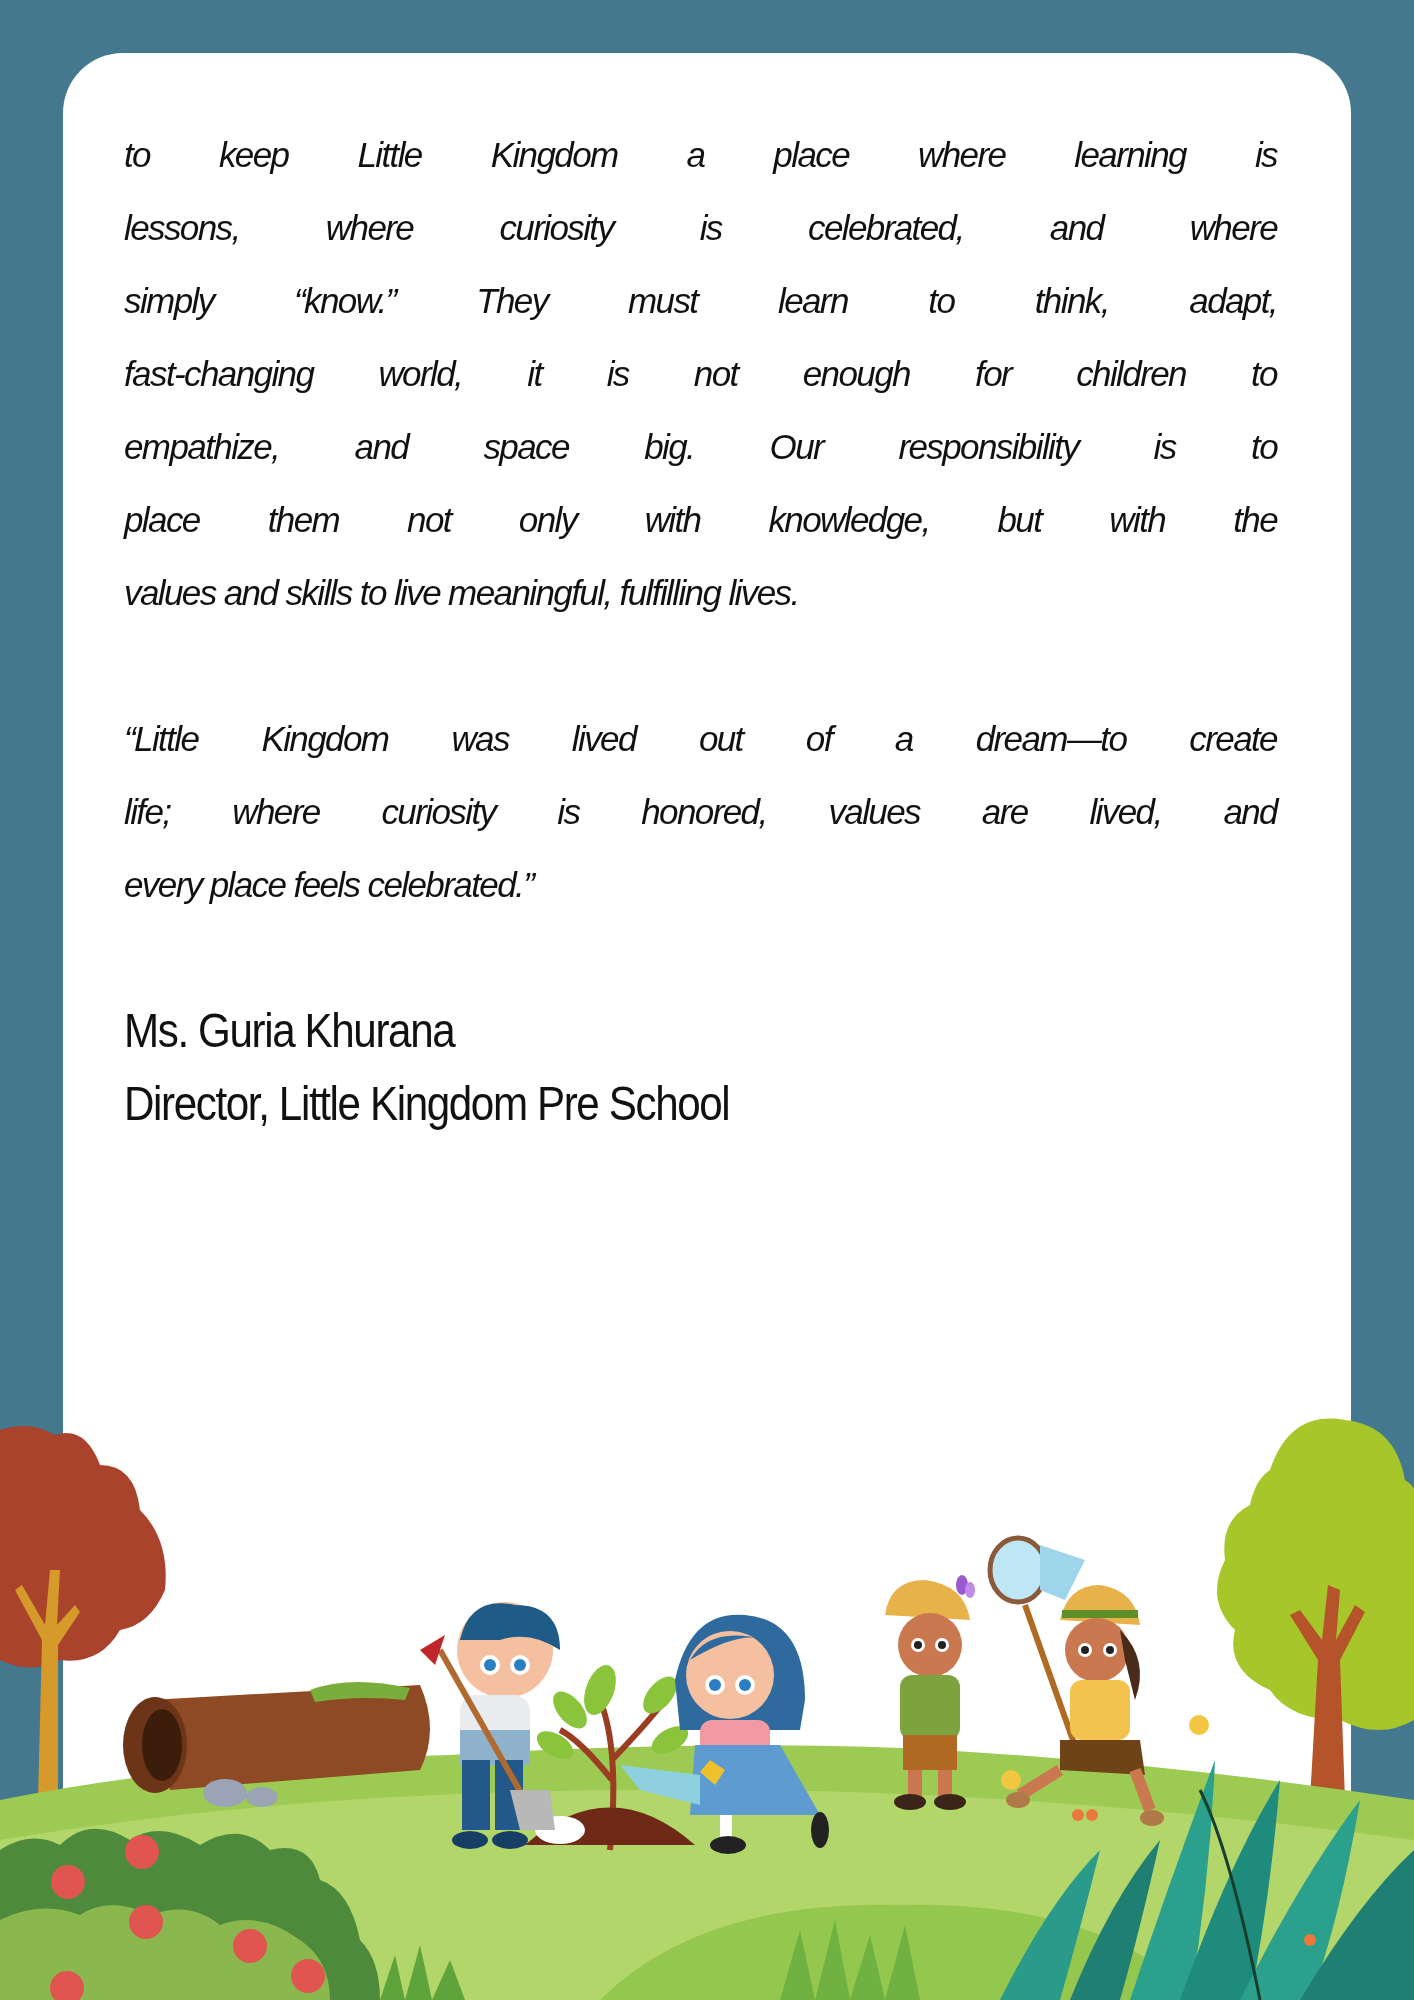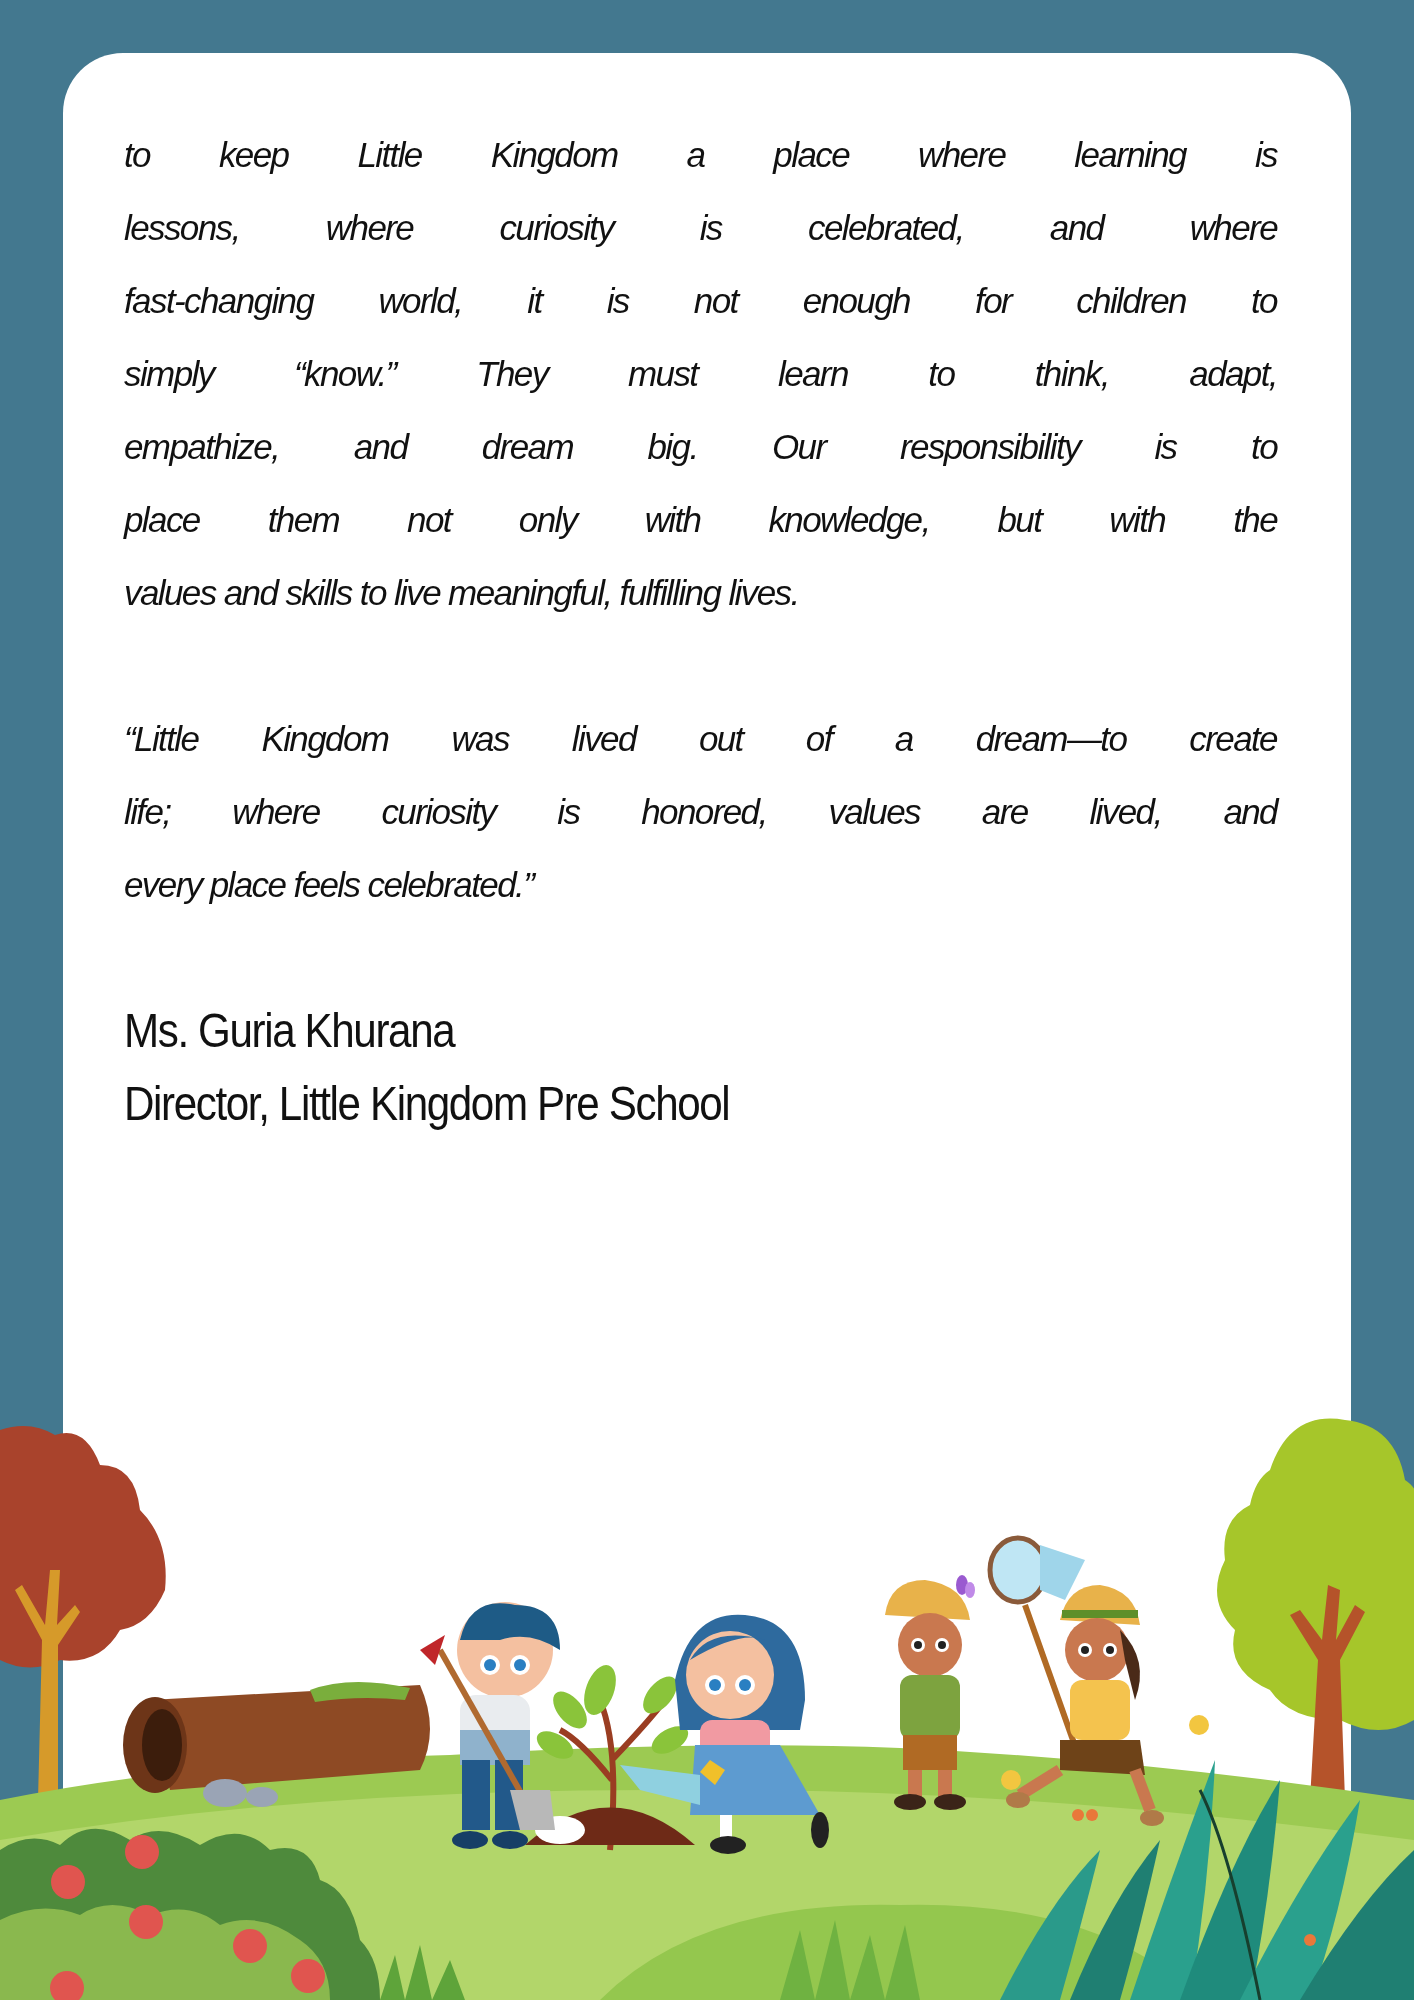--- a/index.html
+++ b/index.html
@@ -42,23 +42,23 @@
 </style>
 </head>
 <body>
 
 <div class="card"></div>
 
 <div class="content">
   <p class="para">
     <span class="ln" style="display: block;">to keep Little Kingdom a place where learning is</span>
     <span class="ln" style="display: block;">lessons, where curiosity is celebrated, and where</span>
+    <span class="ln" style="display: block;">simply “know.” They must learn to think, adapt,</span>
     <span class="ln" style="display: block;">fast-changing world, it is not enough for children to</span>
-    <span class="ln" style="display: block;">simply “know.” They must learn to think, adapt,</span>
-    <span class="ln" style="display: block;">empathize, and dream big. Our responsibility is to</span>
+    <span class="ln" style="display: block;">empathize, and space big. Our responsibility is to</span>
     <span class="ln" style="display: block;">place them not only with knowledge, but with the</span>
     <span class="ln last" style="display: block;">values and skills to live meaningful, fulfilling lives.</span>
   </p>
   <div class="gap"></div>
   <p class="para">
     <span class="ln" style="display: block;">“Little Kingdom was lived out of a dream—to create</span>
     <span class="ln" style="display: block;">life; where curiosity is honored, values are lived, and</span>
     <span class="ln last" style="display: block;">every place feels celebrated.”</span>
   </p>
   <div class="gap"></div>

